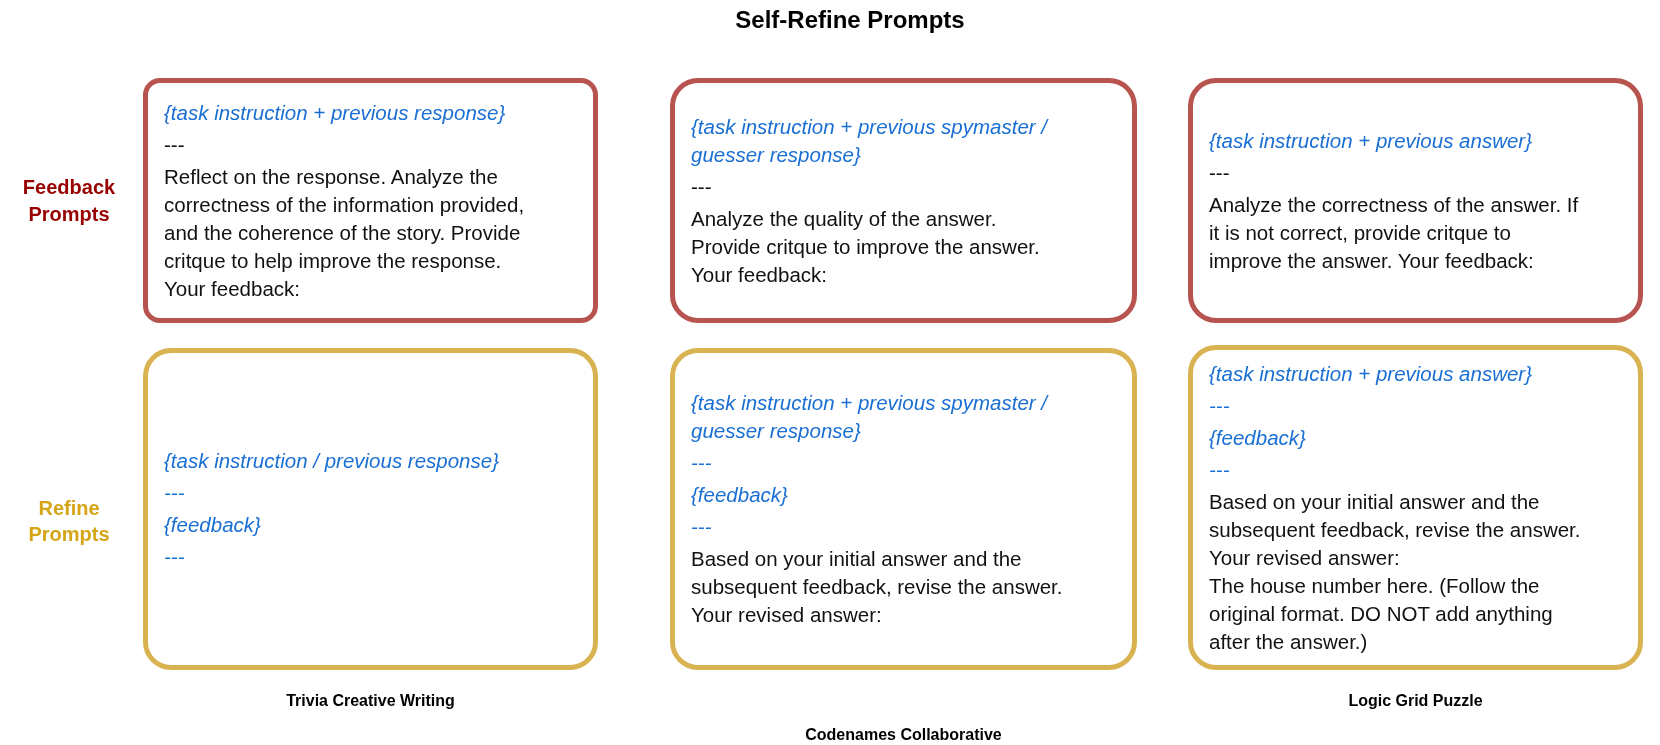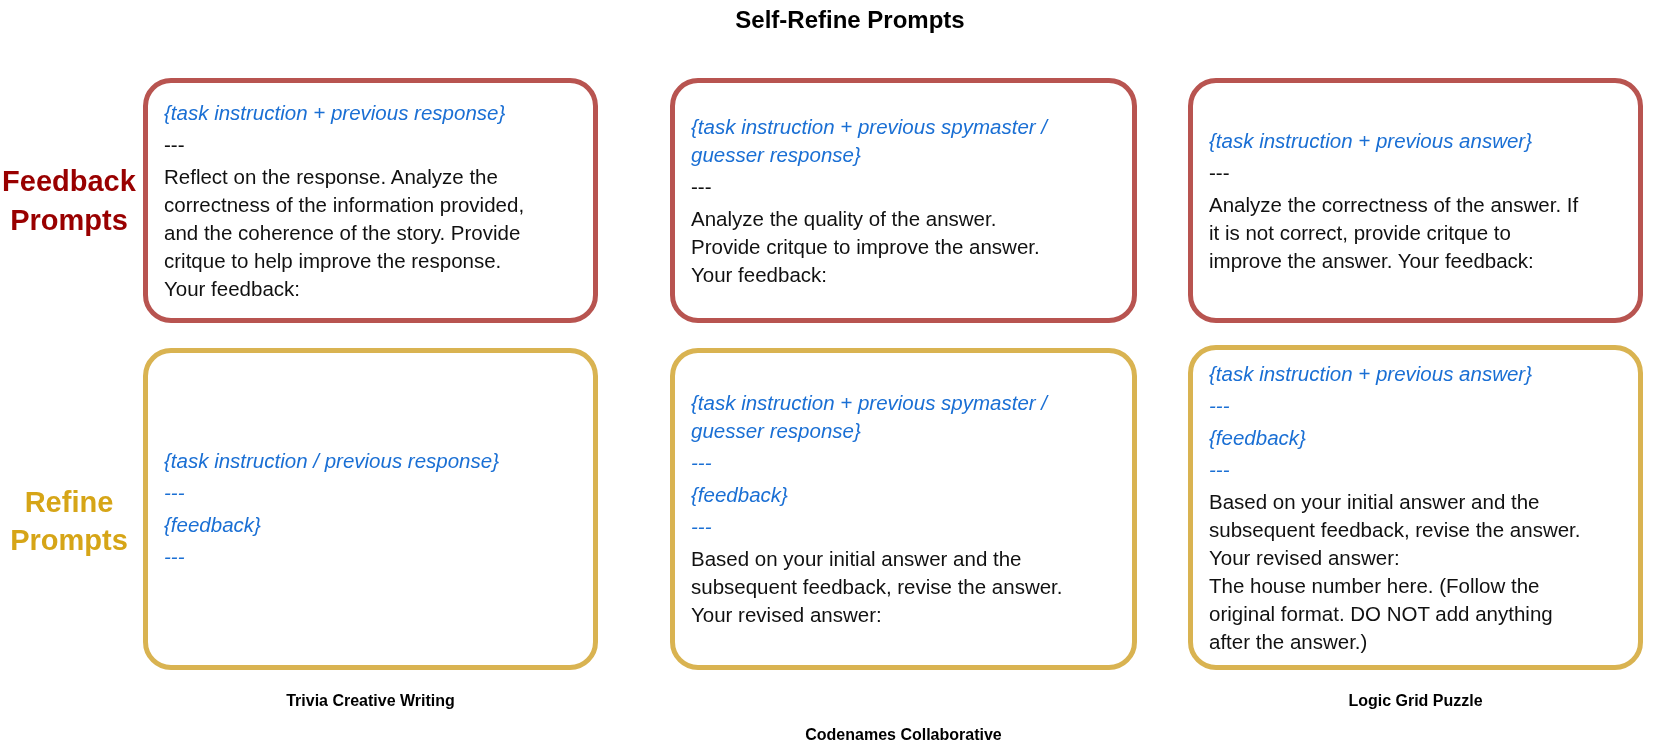--- a/index.html
+++ b/index.html
@@ -18,21 +18,21 @@
     font-size: 24px;
     font-weight: bold;
     color: #000;
   }
   .row-label {
     position: absolute;
     left: 0; width: 138px;
     display: flex; align-items: center; justify-content: center;
     text-align: center;
     font-weight: bold;
-    font-size: 29px;
+    font-size: 20px;
     line-height: 1.32;
     white-space: pre-line;
   }
   .row-label.feedback { top: 78px; height: 245px; color: #990000; }
   .row-label.refine   { top: 360px; height: 322px; color: #D6A517; }
 
   .prompt-box {
     position: absolute;
     box-sizing: border-box;
     border: 5px solid #888;
@@ -41,21 +41,21 @@
     display: flex;
     flex-direction: column;
     justify-content: center;
     font-size: 20.5px;
     line-height: 28px;
     background: #fff;
   }
   .prompt-box.row-feedback { border-color: #B85450; }
   .prompt-box.row-refine   { border-color: #D9B351; }
 
-  .pos-b1 { left: 143px;  top: 78px;  width: 455px; height: 245px; }
+  .pos-b1 { left: 143px;  top: 78px;  width: 455px; height: 245px; border-radius: 17px; }
   .pos-b2 { left: 670px;  top: 78px;  width: 467px; height: 245px; }
   .pos-b3 { left: 1188px; top: 78px;  width: 455px; height: 245px; }
   .pos-b4 { left: 143px;  top: 348px; width: 455px; height: 322px; }
   .pos-b5 { left: 670px;  top: 348px; width: 467px; height: 322px; }
   .pos-b6 { left: 1188px; top: 345px; width: 455px; height: 325px; }
 
   .segment { white-space: pre-line; margin: 2px 0; }
   .seg-blue  { color: #1A6FD4; font-style: italic; }
   .seg-black { color: #111; font-style: normal; }
 

